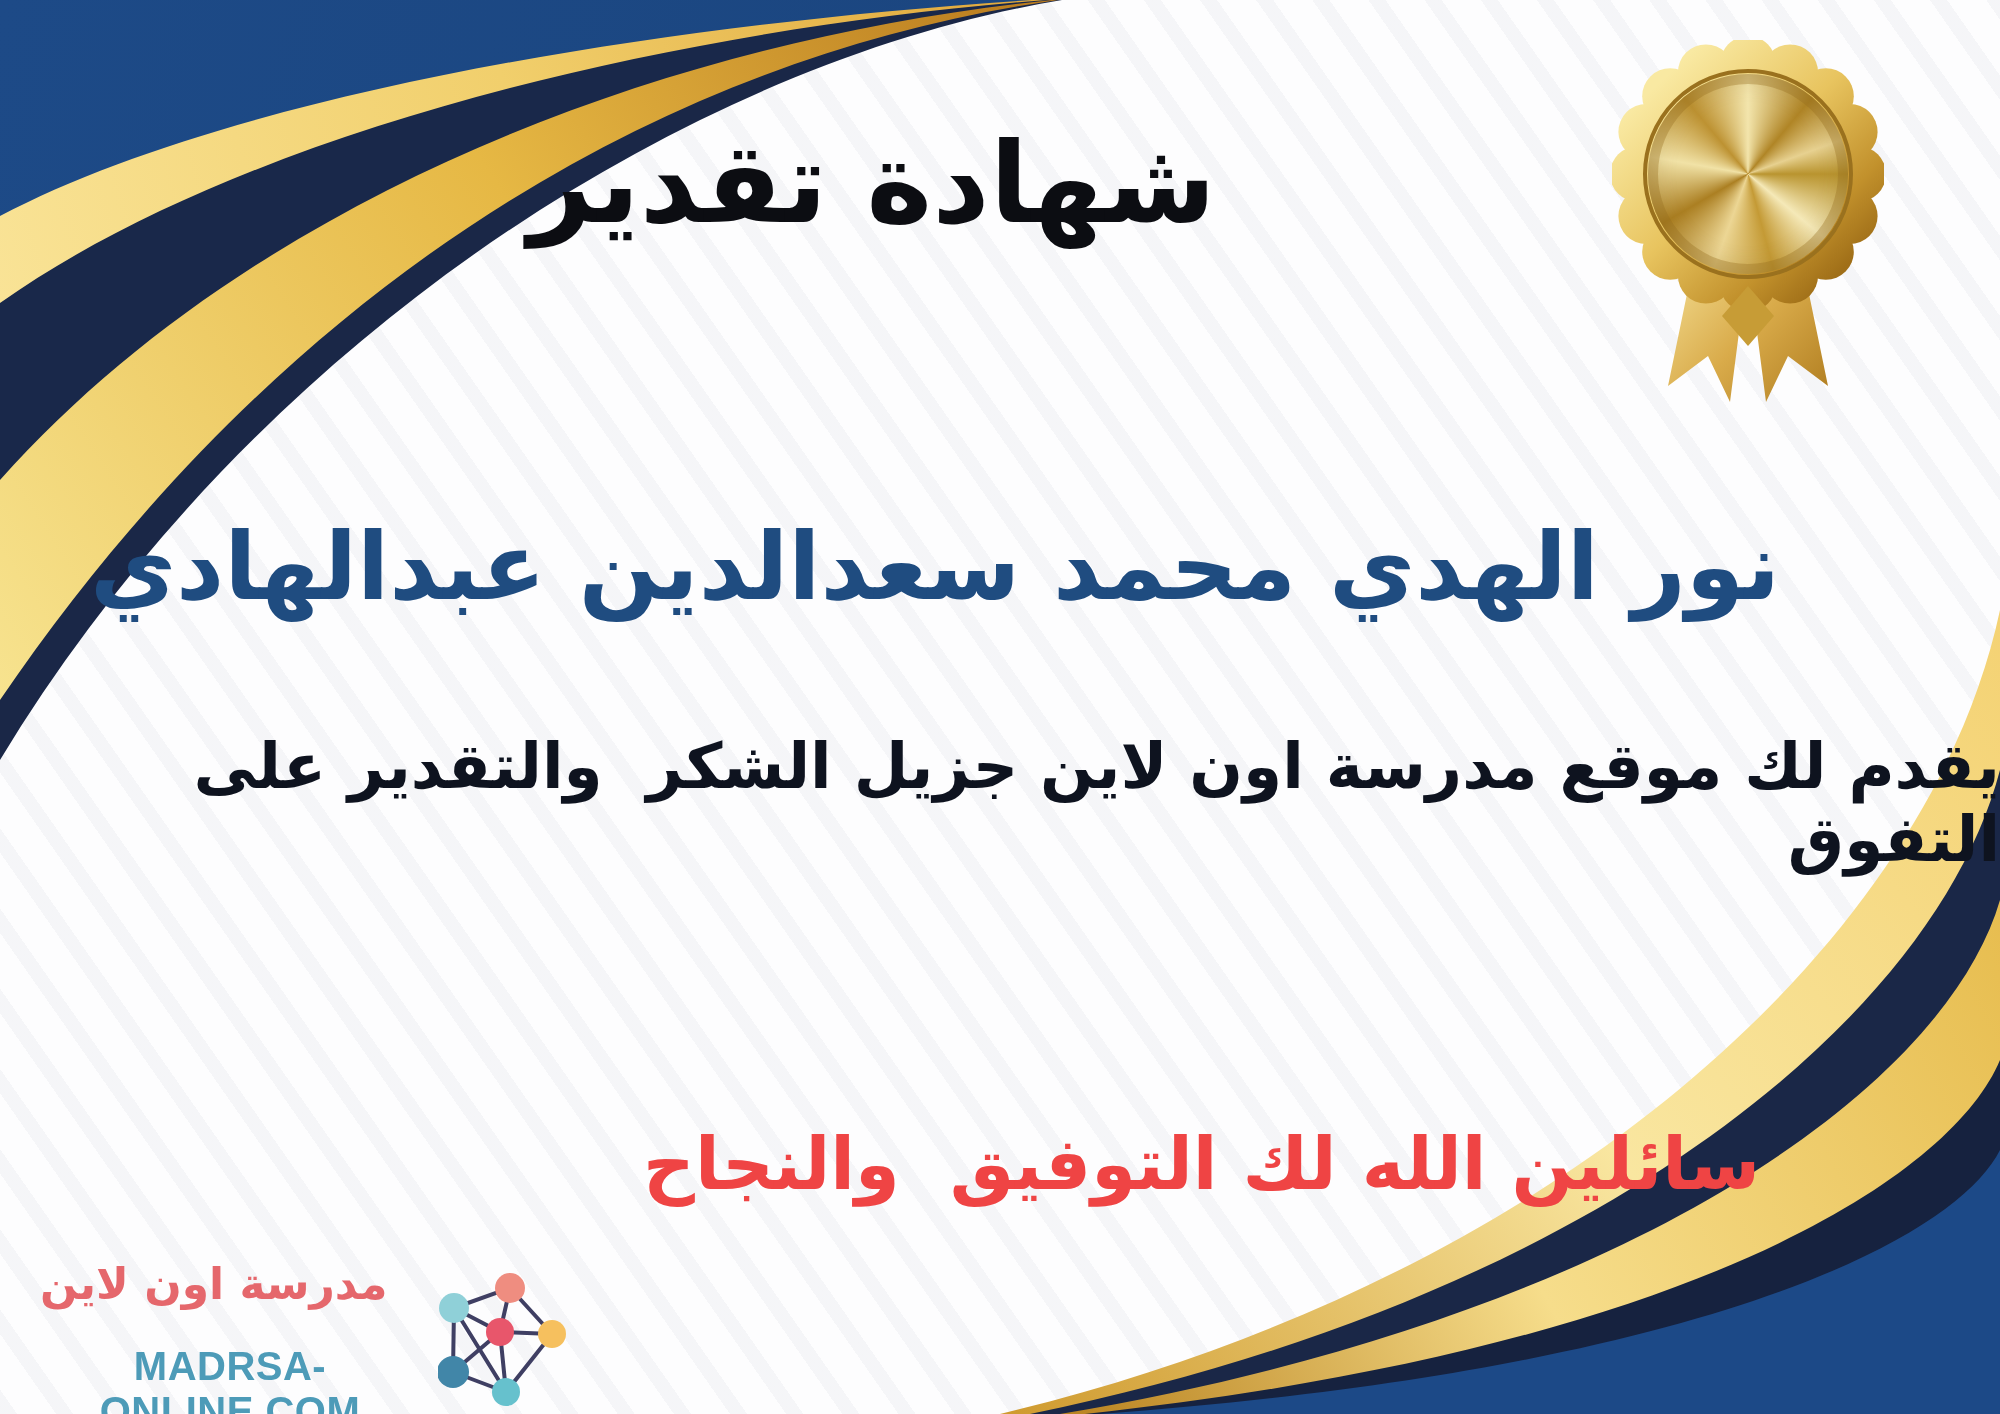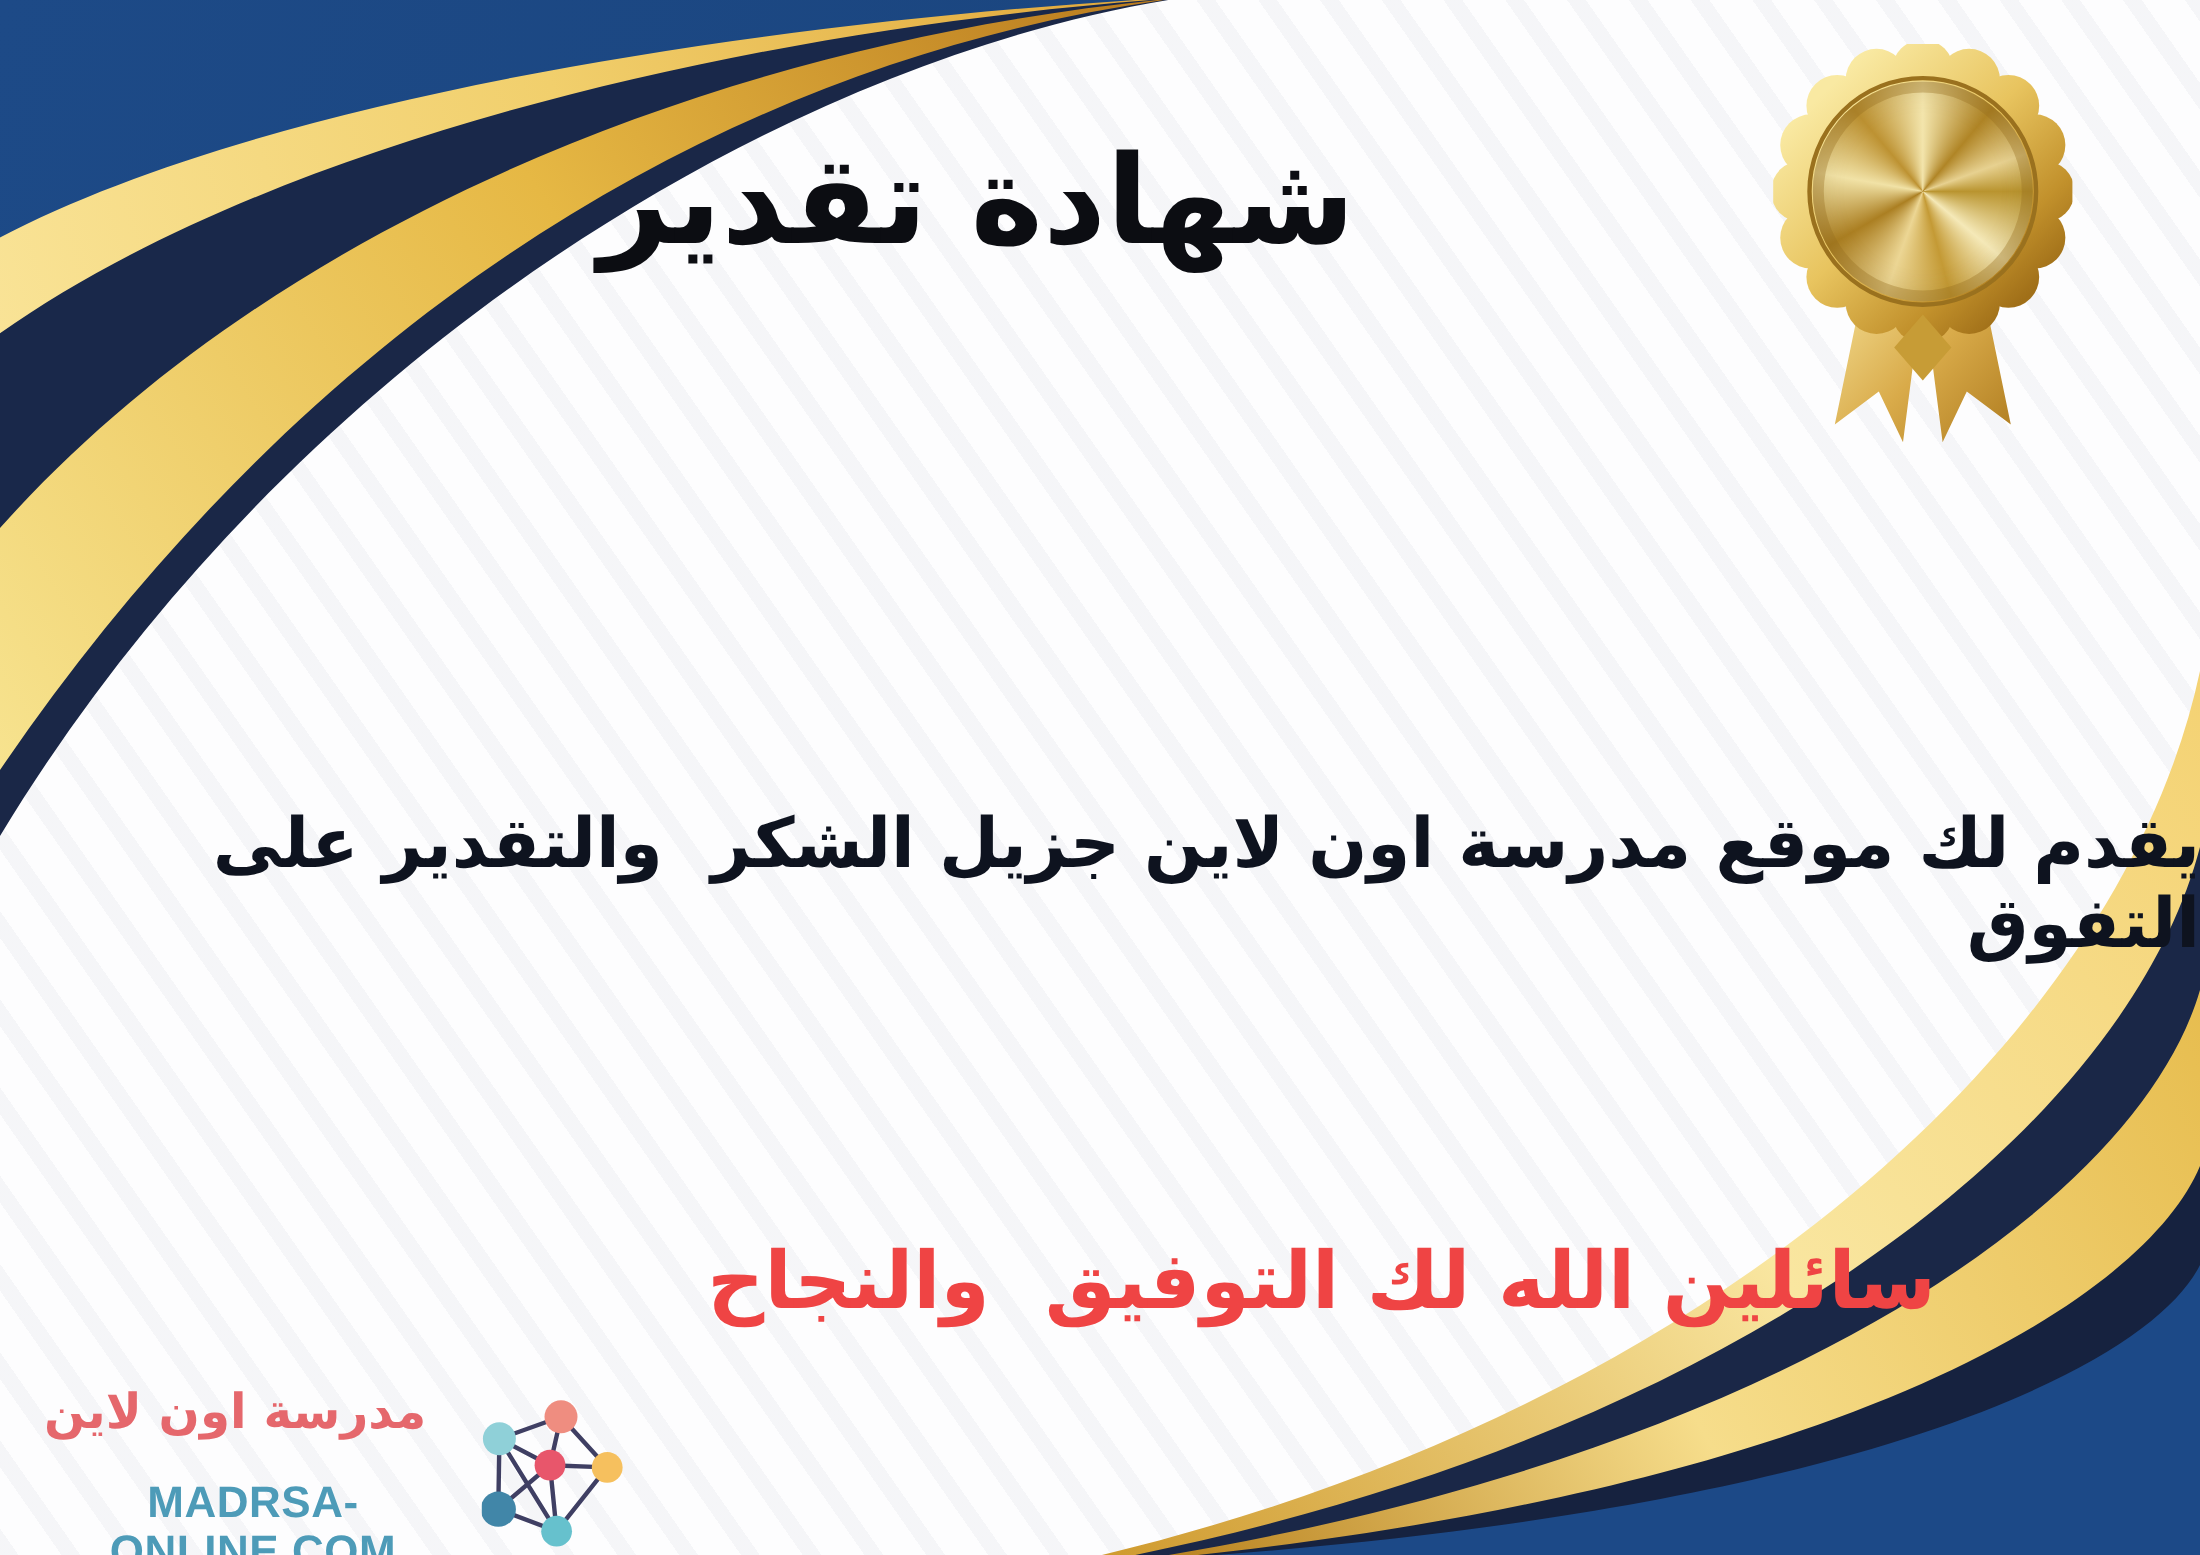--- a/index.html
+++ b/index.html
@@ -30,21 +30,21 @@
     background: conic-gradient(from 90deg,
       #b9942f, #f5e9b8 40deg, #c49a35 75deg, #ecd694 110deg,
       #ab7f22 150deg, #f1e2a6 190deg, #bd9232 230deg, #f3e5ac 270deg,
       #b08526 310deg, #e7d190 340deg, #b9942f 360deg);
     box-shadow: inset 0 0 0 10px rgba(150,110,30,.35), inset 0 0 26px rgba(110,78,16,.25);
   }
 
   
   .arabic { direction:rtl; white-space:pre-wrap; }
   .title {
-    position:absolute; top:118px; left:16px; width:1744px;
+    position:absolute; top:118px; left:0; width:1744px;
     text-align:center; font-size:112px; font-weight:bold;
     color:#0c0d12; letter-spacing:-2px;
   }
   .student-name {
     position:absolute; top:512px; left:0; width:1870px;
     text-align:center; font-size:94px; font-weight:bold;
     color:#1f4c80;
   }
   .bodyline {
     position:absolute; left:0; width:2000px;
@@ -166,20 +166,21 @@
 
       <polygon points="136,246 162,276 136,306 110,276" fill="#c79c36"></polygon>
 
       <circle cx="136" cy="134" r="103" fill="none" stroke="#9a711e" stroke-width="4"></circle>
     </svg>
     <div class="medal-disc"></div>
   </div>
 
   <div class="title arabic">شهادة تقدير</div>
 
+  <div class="student-name arabic">نور الهدي محمد سعدالدين عبدالهادي</div>
 
   <div class="bodyline line1 arabic">يقدم لك موقع مدرسة اون لاين جزيل الشكر  والتقدير على التفوق</div>
 
 
 
   <div class="closing arabic">سائلين الله لك التوفيق  والنجاح</div>
 
   <div class="logo-ar">مدرسة اون لاين</div>
   <div class="logo-en">MADRSA-ONLINE.COM</div>
 

